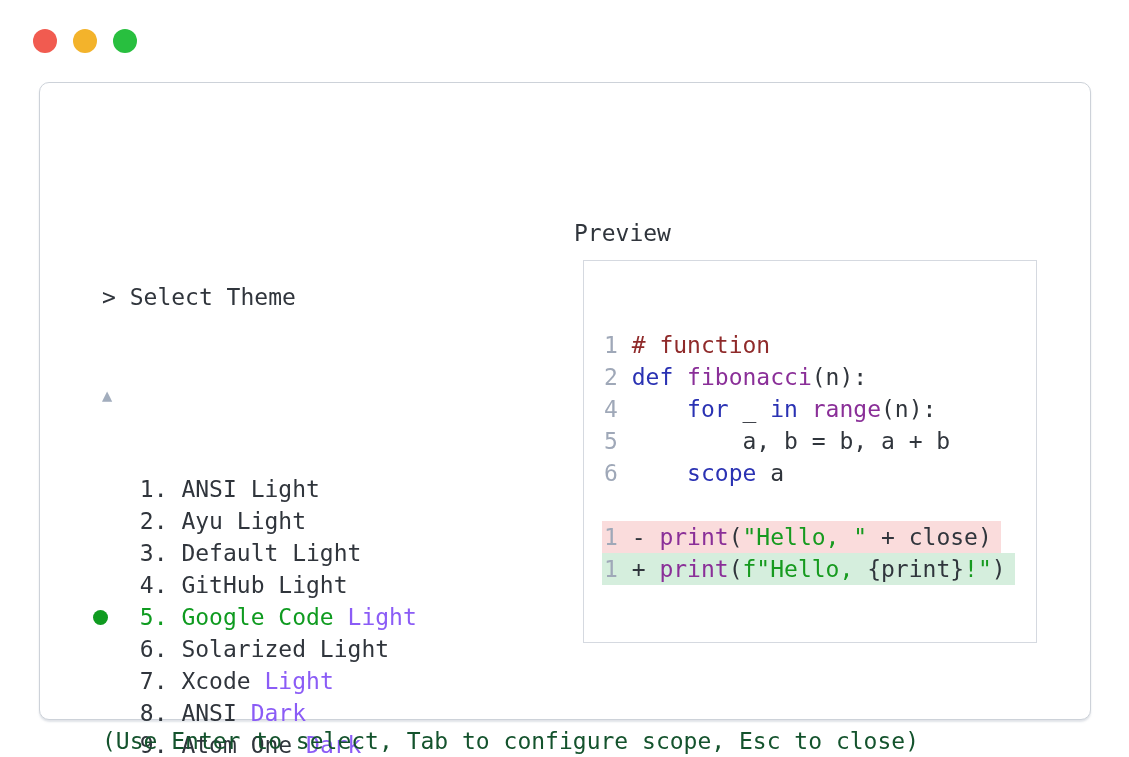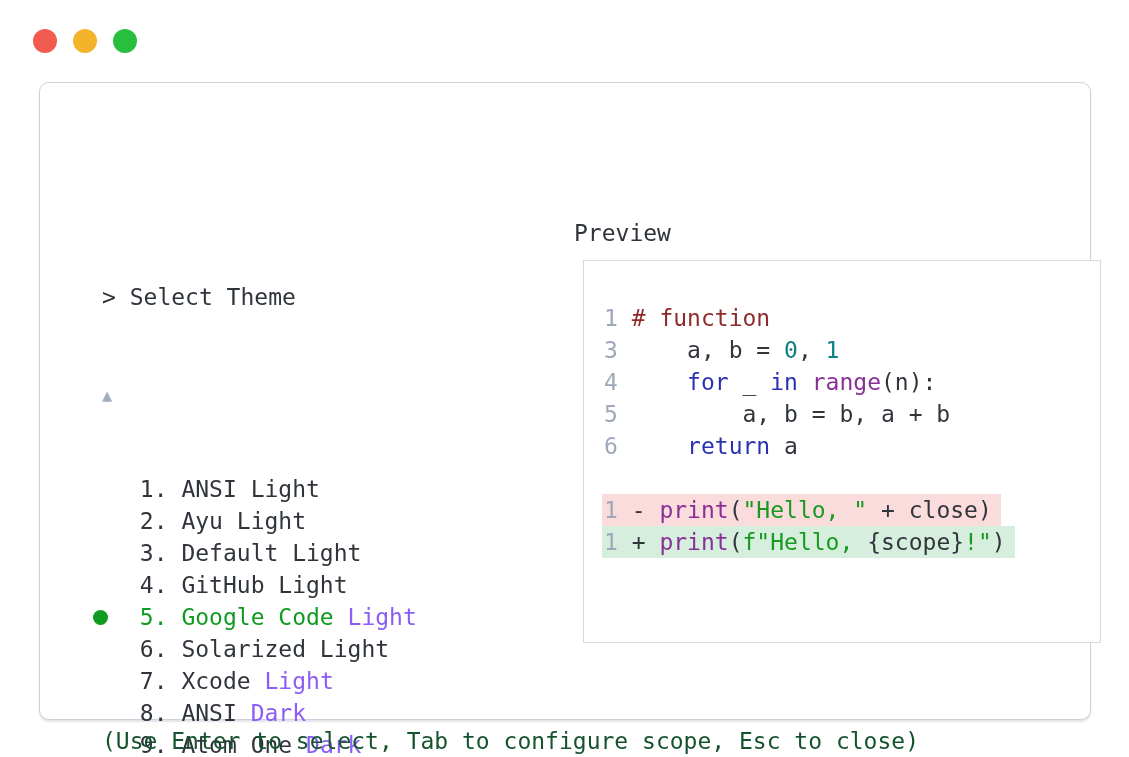--- a/index.html
+++ b/index.html
@@ -33,23 +33,23 @@
        background:#0f9b20;margin-left:5px;}
   .num{display:inline-block;width:3ch;text-align:right;}
   .muted{color:#8b5cf6;}
   .sel{color:#0f9b20;}
 
   .hint-row{position:absolute;left:62px;top:642px;font-size:23px;
             line-height:32px;color:#14532d;white-space:pre;}
 
   
   .preview-label{position:absolute;left:534px;top:134px;text-align:right;}
-  .preview-box{position:absolute;left:543px;top:177px;width:518px;height:383px;
+  .preview-box{position:absolute;left:543px;top:177px;width:454px;height:383px;
                border:1.5px solid #d5d9e0;background:#fff;box-sizing:border-box;
-               padding:41px 0 0 20px;}
+               padding:68px 0 0 20px;}
   .code-line{height:32px;font-size:23px;line-height:32px;white-space:pre;}
   .ln{display:inline-block;width:1ch;color:#9fa8b8;}
   .tok-pln{color:#30353c;}
   .tok-com{color:#8f2a2a;}
   .tok-kwd{color:#2a32b3;}
   .tok-typ{color:#8a2f98;}
   .tok-lit{color:#0d7f80;}
   .tok-str{color:#169a1f;}
   .hl{display:inline-block;padding-right:9px;padding-left:2px;margin-left:-2px;}
   .hl.del{background:#fadcdc;}
@@ -72,22 +72,22 @@
     <div id="theme-list"><div class="list-row"><span class="marker"></span><span class="num">1.</span> <span class="base">ANSI Light</span></div><div class="list-row"><span class="marker"></span><span class="num">2.</span> <span class="base">Ayu Light</span></div><div class="list-row"><span class="marker"></span><span class="num">3.</span> <span class="base">Default Light</span></div><div class="list-row"><span class="marker"></span><span class="num">4.</span> <span class="base">GitHub Light</span></div><div class="list-row"><span class="marker"><span class="dot"></span></span><span class="num sel">5.</span> <span class="sel">Google Code</span> <span class="muted">Light</span></div><div class="list-row"><span class="marker"></span><span class="num">6.</span> <span class="base">Solarized Light</span></div><div class="list-row"><span class="marker"></span><span class="num">7.</span> <span class="base">Xcode</span> <span class="muted">Light</span></div><div class="list-row"><span class="marker"></span><span class="num">8.</span> <span class="base">ANSI</span> <span class="muted">Dark</span></div><div class="list-row"><span class="marker"></span><span class="num">9.</span> <span class="base">Atom One</span> <span class="muted">Dark</span></div></div>
     
   </div>
 
   <div class="hint-row">(Use Enter to select, Tab to configure scope, Esc to close)</div>
 
   <div class="preview-label mono">Preview</div>
 
   <div class="preview-box" id="code">
       <div class="code-line"><span class="ln">1</span> <span class="tok-com"># function</span></div>
-      <div class="code-line"><span class="ln">3</span> <span class="tok-pln">    a, b = </span><span class="tok-lit">0</span><span class="tok-pln">, </span><span class="tok-lit">1</span></div>
+      <div class="code-line"><span class="ln">2</span> <span class="tok-kwd">def</span><span class="tok-pln"> </span><span class="tok-typ">fibonacci</span><span class="tok-pln">(n):</span></div>
       <div class="code-line"><span class="ln">4</span> <span class="tok-pln">    </span><span class="tok-kwd">for</span><span class="tok-pln"> _ </span><span class="tok-kwd">in</span><span class="tok-pln"> </span><span class="tok-typ">range</span><span class="tok-pln">(n):</span></div>
       <div class="code-line"><span class="ln">5</span> <span class="tok-pln">        a, b = b, a + b</span></div>
-      <div class="code-line"><span class="ln">6</span> <span class="tok-pln">    </span><span class="tok-kwd">return</span><span class="tok-pln"> a</span></div>
+      <div class="code-line"><span class="ln">6</span> <span class="tok-pln">    </span><span class="tok-kwd">scope</span><span class="tok-pln"> a</span></div>
       <div class="code-line">&nbsp;</div>
       <div class="code-line"><span class="hl del"><span class="ln">1</span> <span class="tok-pln">- </span><span class="tok-typ">print</span><span class="tok-pln">(</span><span class="tok-str">"Hello, "</span><span class="tok-pln"> + close)</span></span></div>
-      <div class="code-line"><span class="hl add"><span class="ln">1</span> <span class="tok-pln">+ </span><span class="tok-typ">print</span><span class="tok-pln">(</span><span class="tok-str">f"Hello, </span><span class="tok-pln">{scope}</span><span class="tok-str">!"</span><span class="tok-pln">)</span></span></div>
+      <div class="code-line"><span class="hl add"><span class="ln">1</span> <span class="tok-pln">+ </span><span class="tok-typ">print</span><span class="tok-pln">(</span><span class="tok-str">f"Hello, </span><span class="tok-pln">{print}</span><span class="tok-str">!"</span><span class="tok-pln">)</span></span></div>
     </div>
 
 </div>
 
 </body></html>

